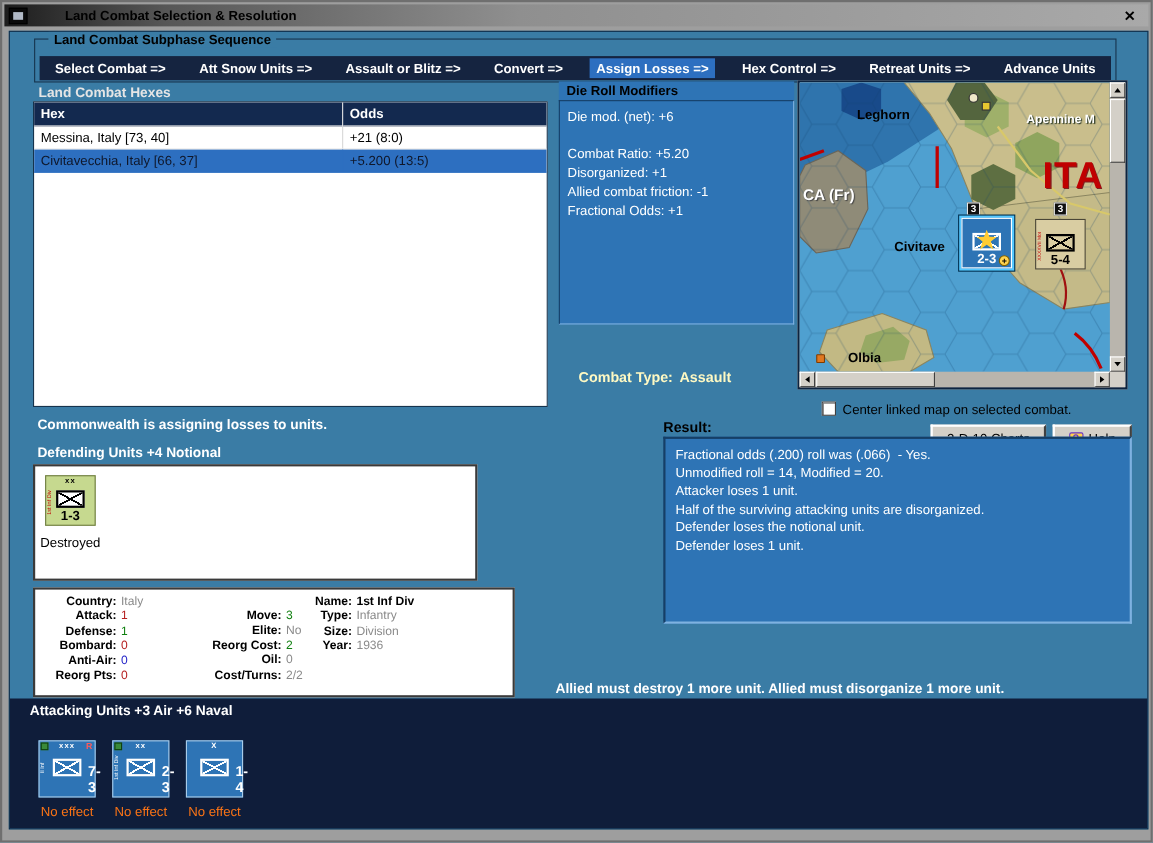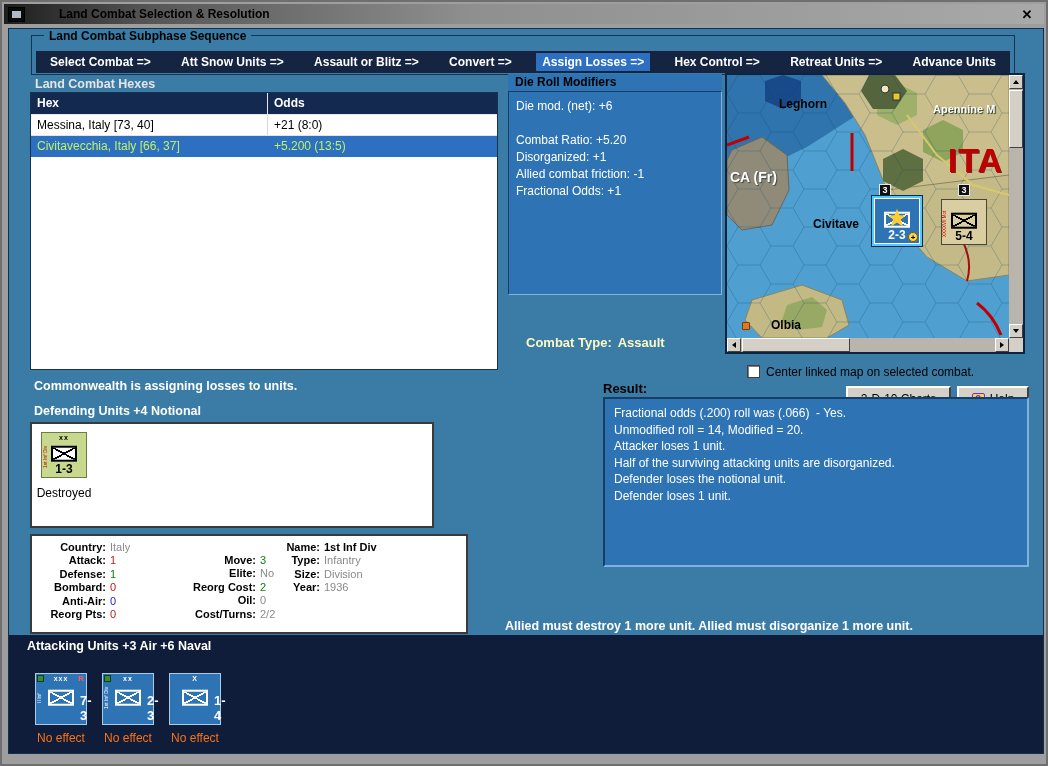--- a/index.html
+++ b/index.html
@@ -27,22 +27,22 @@
   .seq-item { color:#fff; font-weight:bold; font-size:12px; padding:2px 6px; white-space:nowrap; }
   .seq-item.active { background:#2D6FC0; }
 
   
   .hexes-title { position:absolute; left:26px; top:48px; color:#e5e5e5; font-weight:bold; font-size:12.5px; }
   .hexes-panel { position:absolute; left:21px; top:63px; width:468px; height:278px; background:#fff; border:1px solid #16334d; overflow:hidden; }
   .hex-header { display:flex; height:22px; }
   .hex-hcell { background:#13294F; color:#fff; font-weight:bold; font-size:12px; padding:3px 6px; border-right:1px solid #e8e8e8; border-bottom:1px solid #e8e8e8; }
   .hex-row { display:flex; height:21px; font-size:12px; color:#000; border-bottom:1px solid #e3e3e3; }
   .hex-cell { padding:3px 6px; border-right:1px solid #d8d8d8; overflow:hidden; white-space:nowrap; }
-  .cw1 { width:237px; } .cw2 { flex:1; border-right:none; }
-  .hex-row.selected { background:#2D6FC0; color:#bef264; border-bottom-color:#2D6FC0; }
+  .cw1 { width:281px; } .cw2 { flex:1; border-right:none; }
+  .hex-row.selected { background:#2D6FC0; color:#0f172a; border-bottom-color:#2D6FC0; }
   .hex-row.selected .hex-cell { border-right-color:#2D6FC0; }
 
   
   .mods-header { position:absolute; left:499px; top:45px; width:214px; height:17px; background:#2E74B5; color:#000000; font-weight:bold; font-size:12px; padding:1px 7px; }
   .mods-body { position:absolute; left:499px; top:62px; width:214px; height:204px; background:#2E74B5; border:1px solid; border-color:#163f66 #7fb2e0 #7fb2e0 #163f66; color:#fff; font-size:12px; padding:6px 7px; line-height:17px; }
   .mods-line { min-height:17px; white-space:pre-wrap; }
 
   .combat-type { position:absolute; left:517px; top:306px; color:#fef9c3; font-weight:bold; font-size:13px; }
   .combat-type .ct-value { margin-left:6px; }
 

